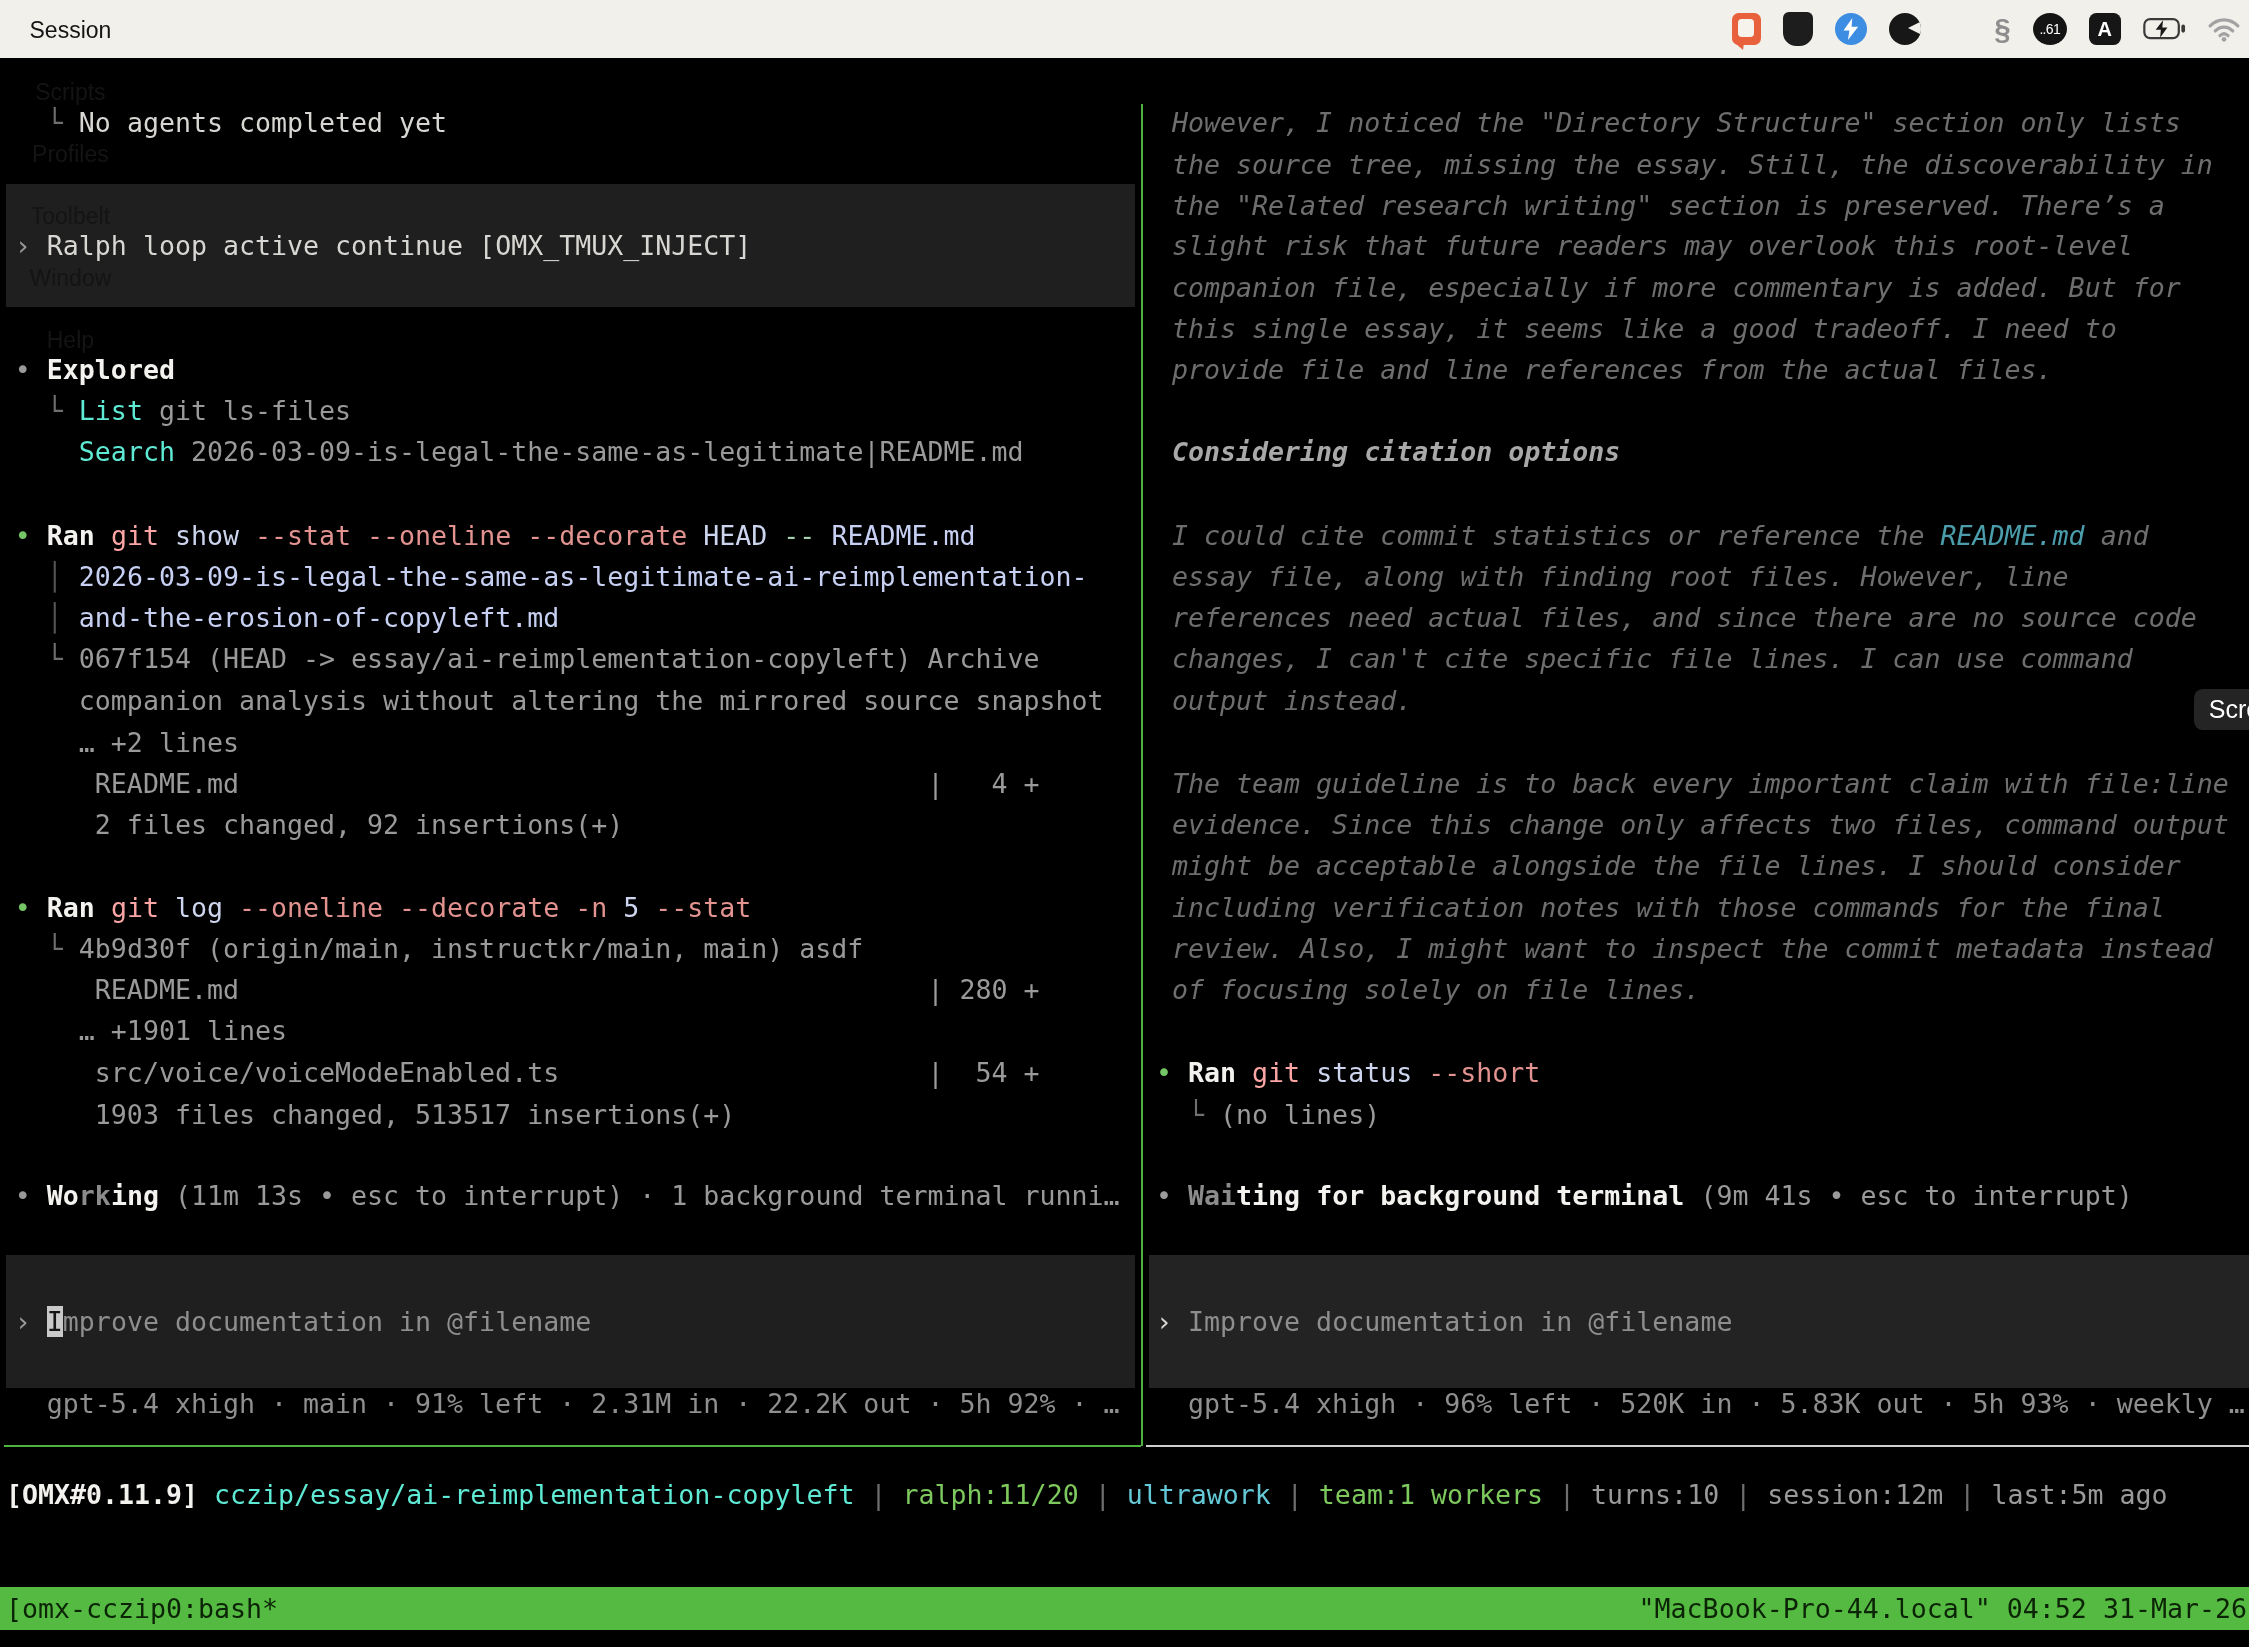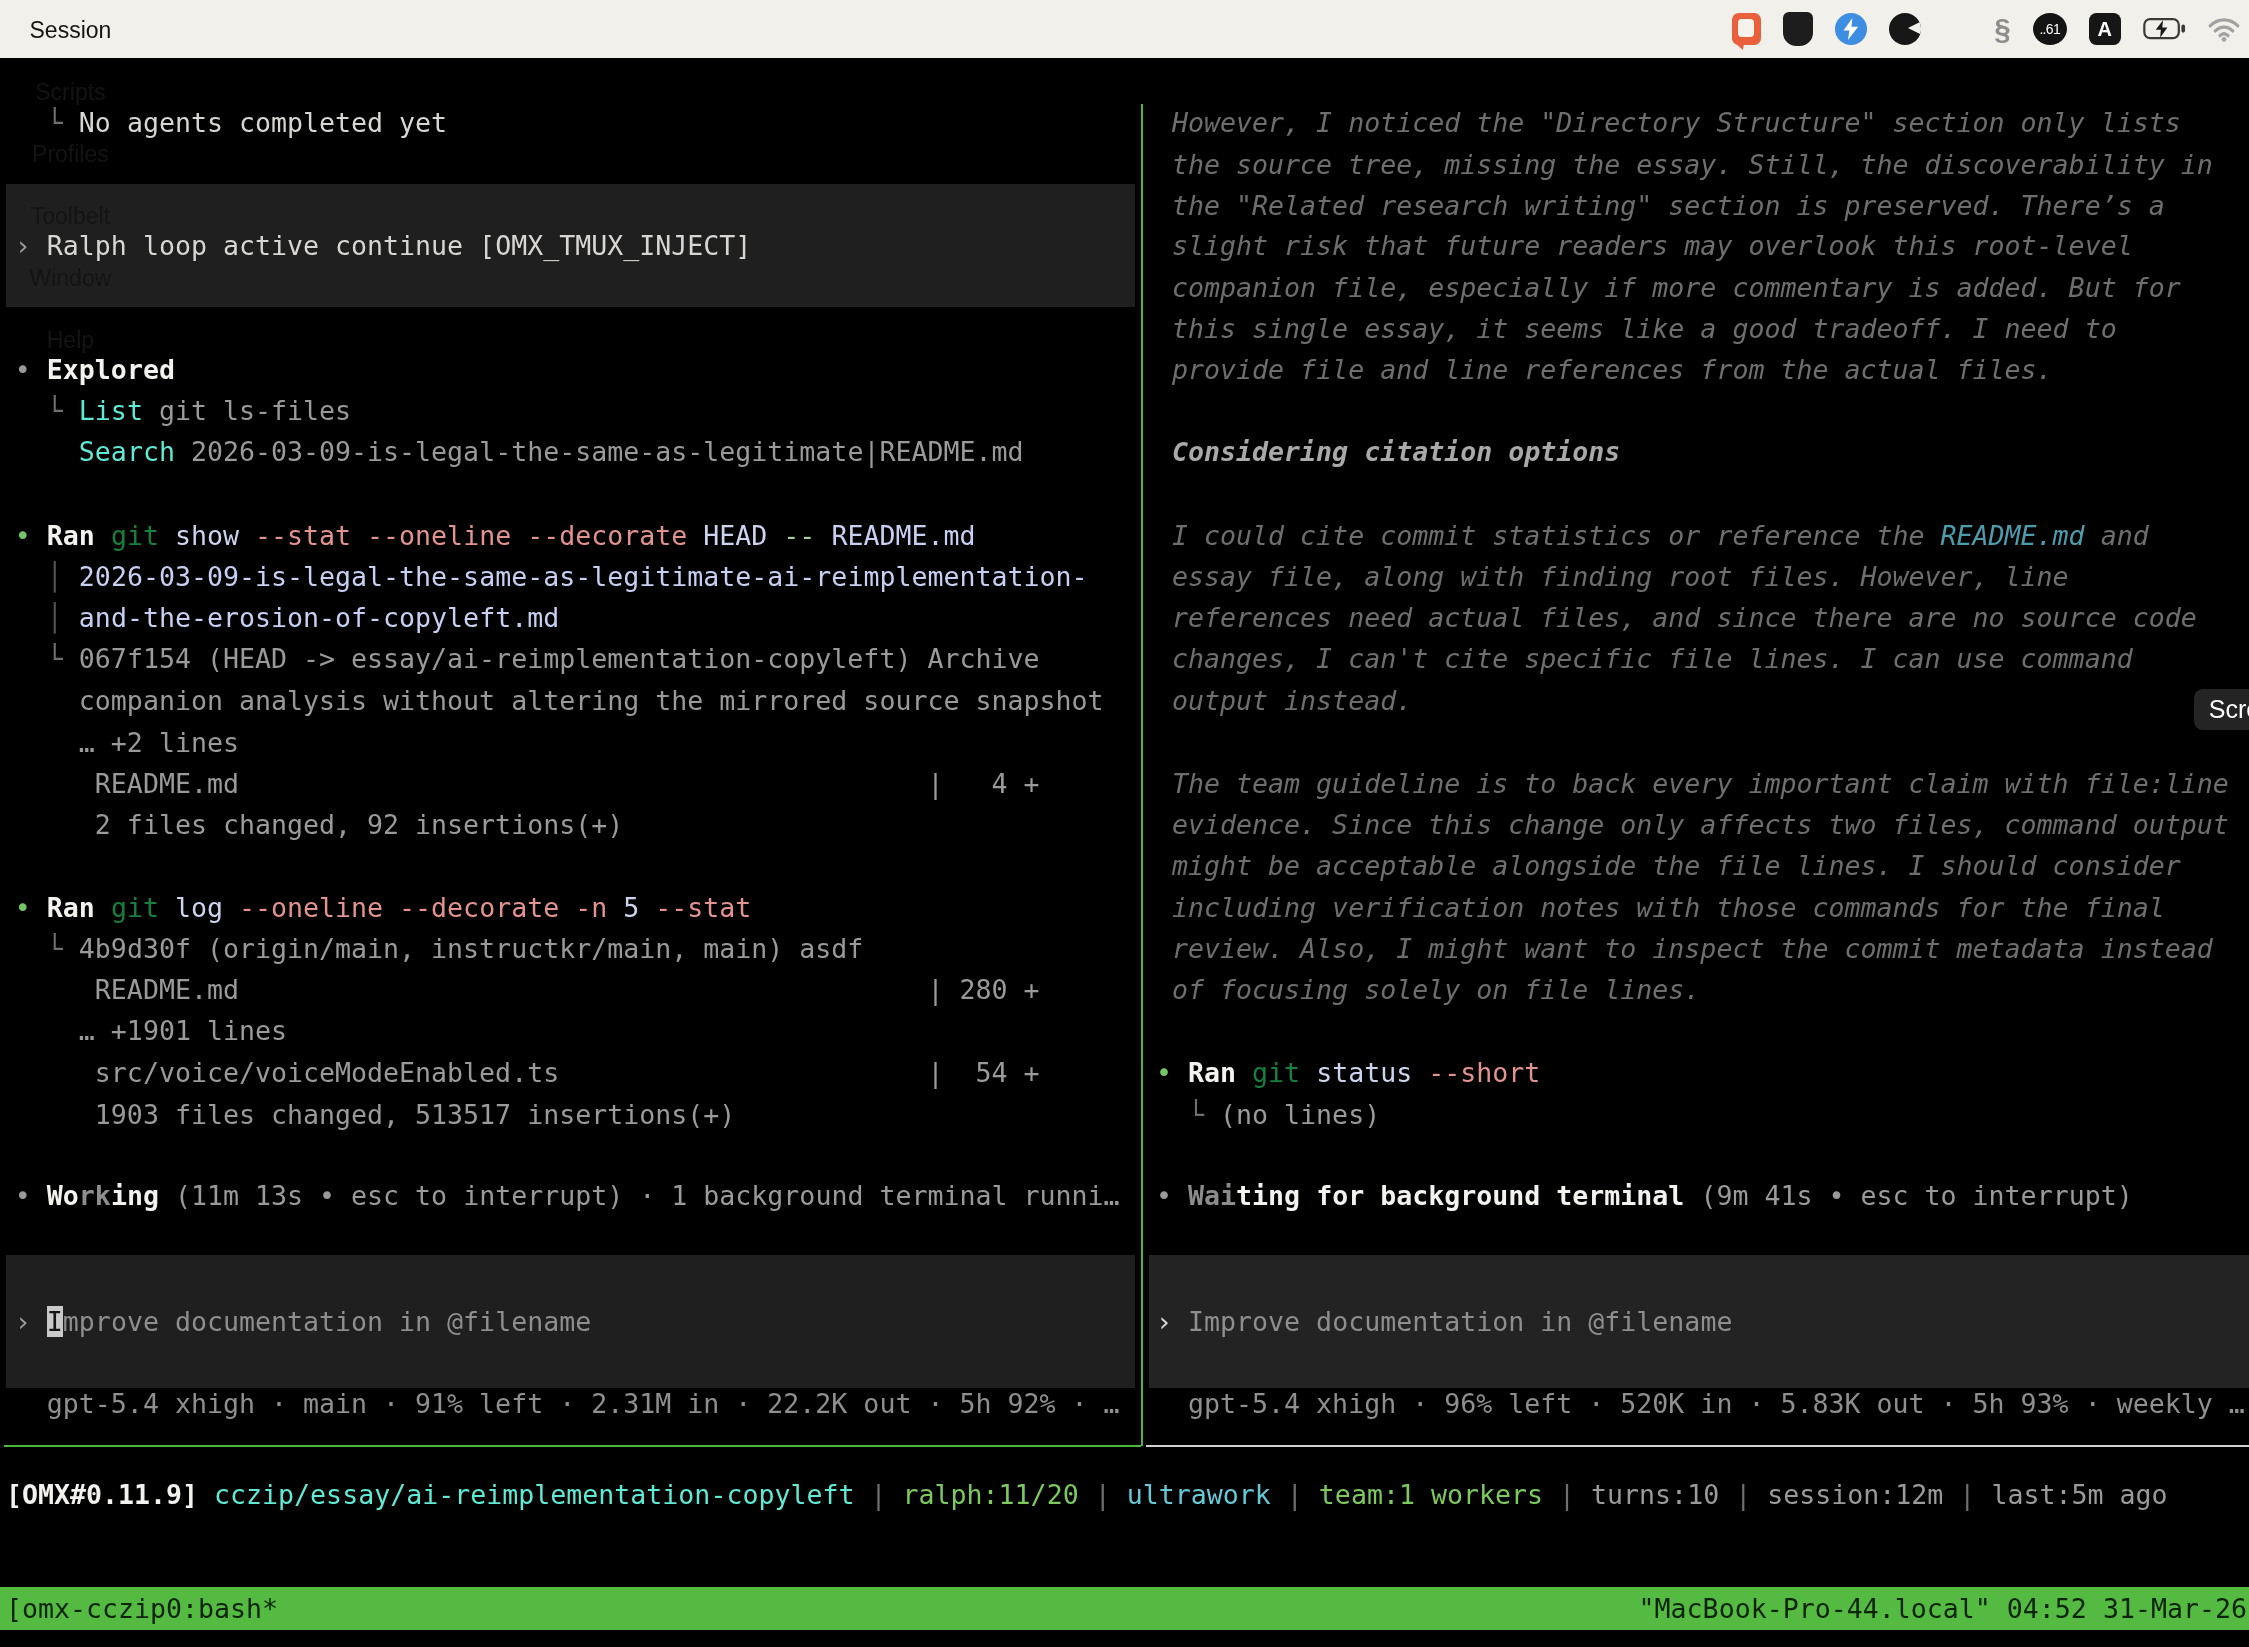--- a/index.html
+++ b/index.html
@@ -51,21 +51,21 @@
   .rule-right{position:absolute;left:1146px;top:1390px;width:1104px;height:2.2px;background:#cfcfcf;}
 
   
   .s-lt{color:#d8d6d2}
   .s-g{color:#9a9a9a}
   .s-dim{color:#6f6f6f}
   .s-guide{color:#555}
   .s-wb{color:#f3f2ef;font-weight:bold}
   .s-gb2{color:#8c8c8c;font-weight:bold}
   .s-teal{color:#5eead4}
-  .s-blue{color:#15803d}
+  .s-blue{color:#fca5a5}
   .s-cmd{color:#ccd4ee}
   .s-pink{color:#e2938f}
   .s-lav{color:#c7d0f2}
   .s-mint{color:#a4cfad}
   .s-grn{color:#74c666}
   .s-it{color:#6e6e6e;font-style:italic}
   .s-ith{color:#a9a9a9;font-style:italic;font-weight:bold}
   .s-itteal{color:#4b9dab;font-style:italic}
   .s-ph{color:#8e8e8e}
   .s-sb{color:#8f8f8f}

